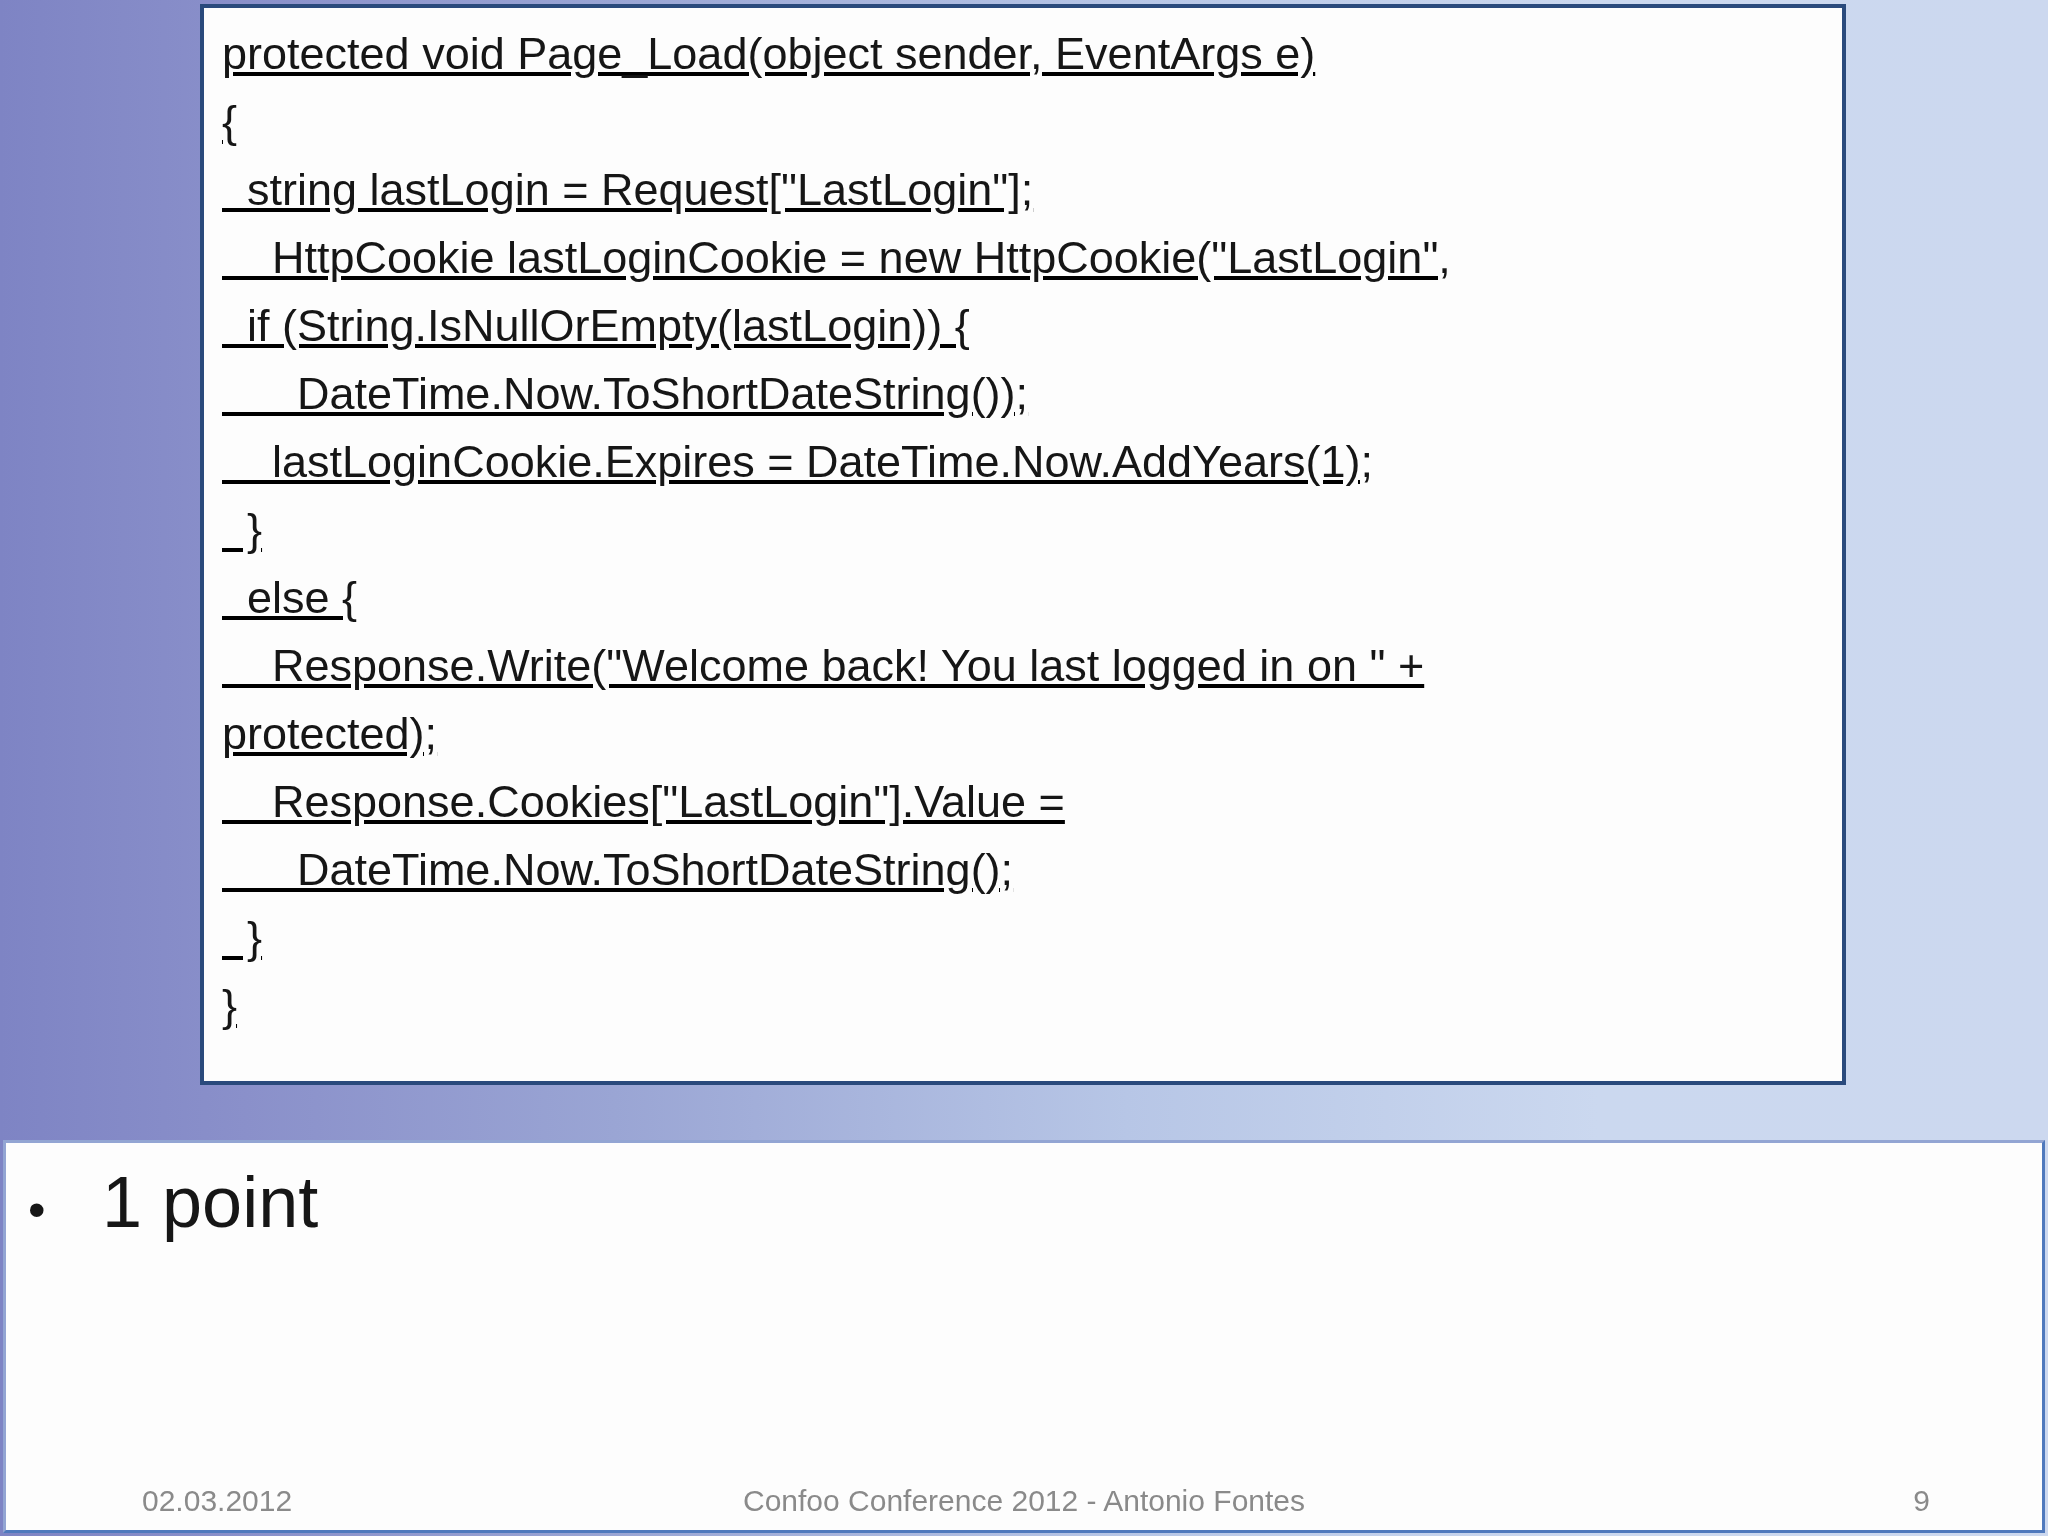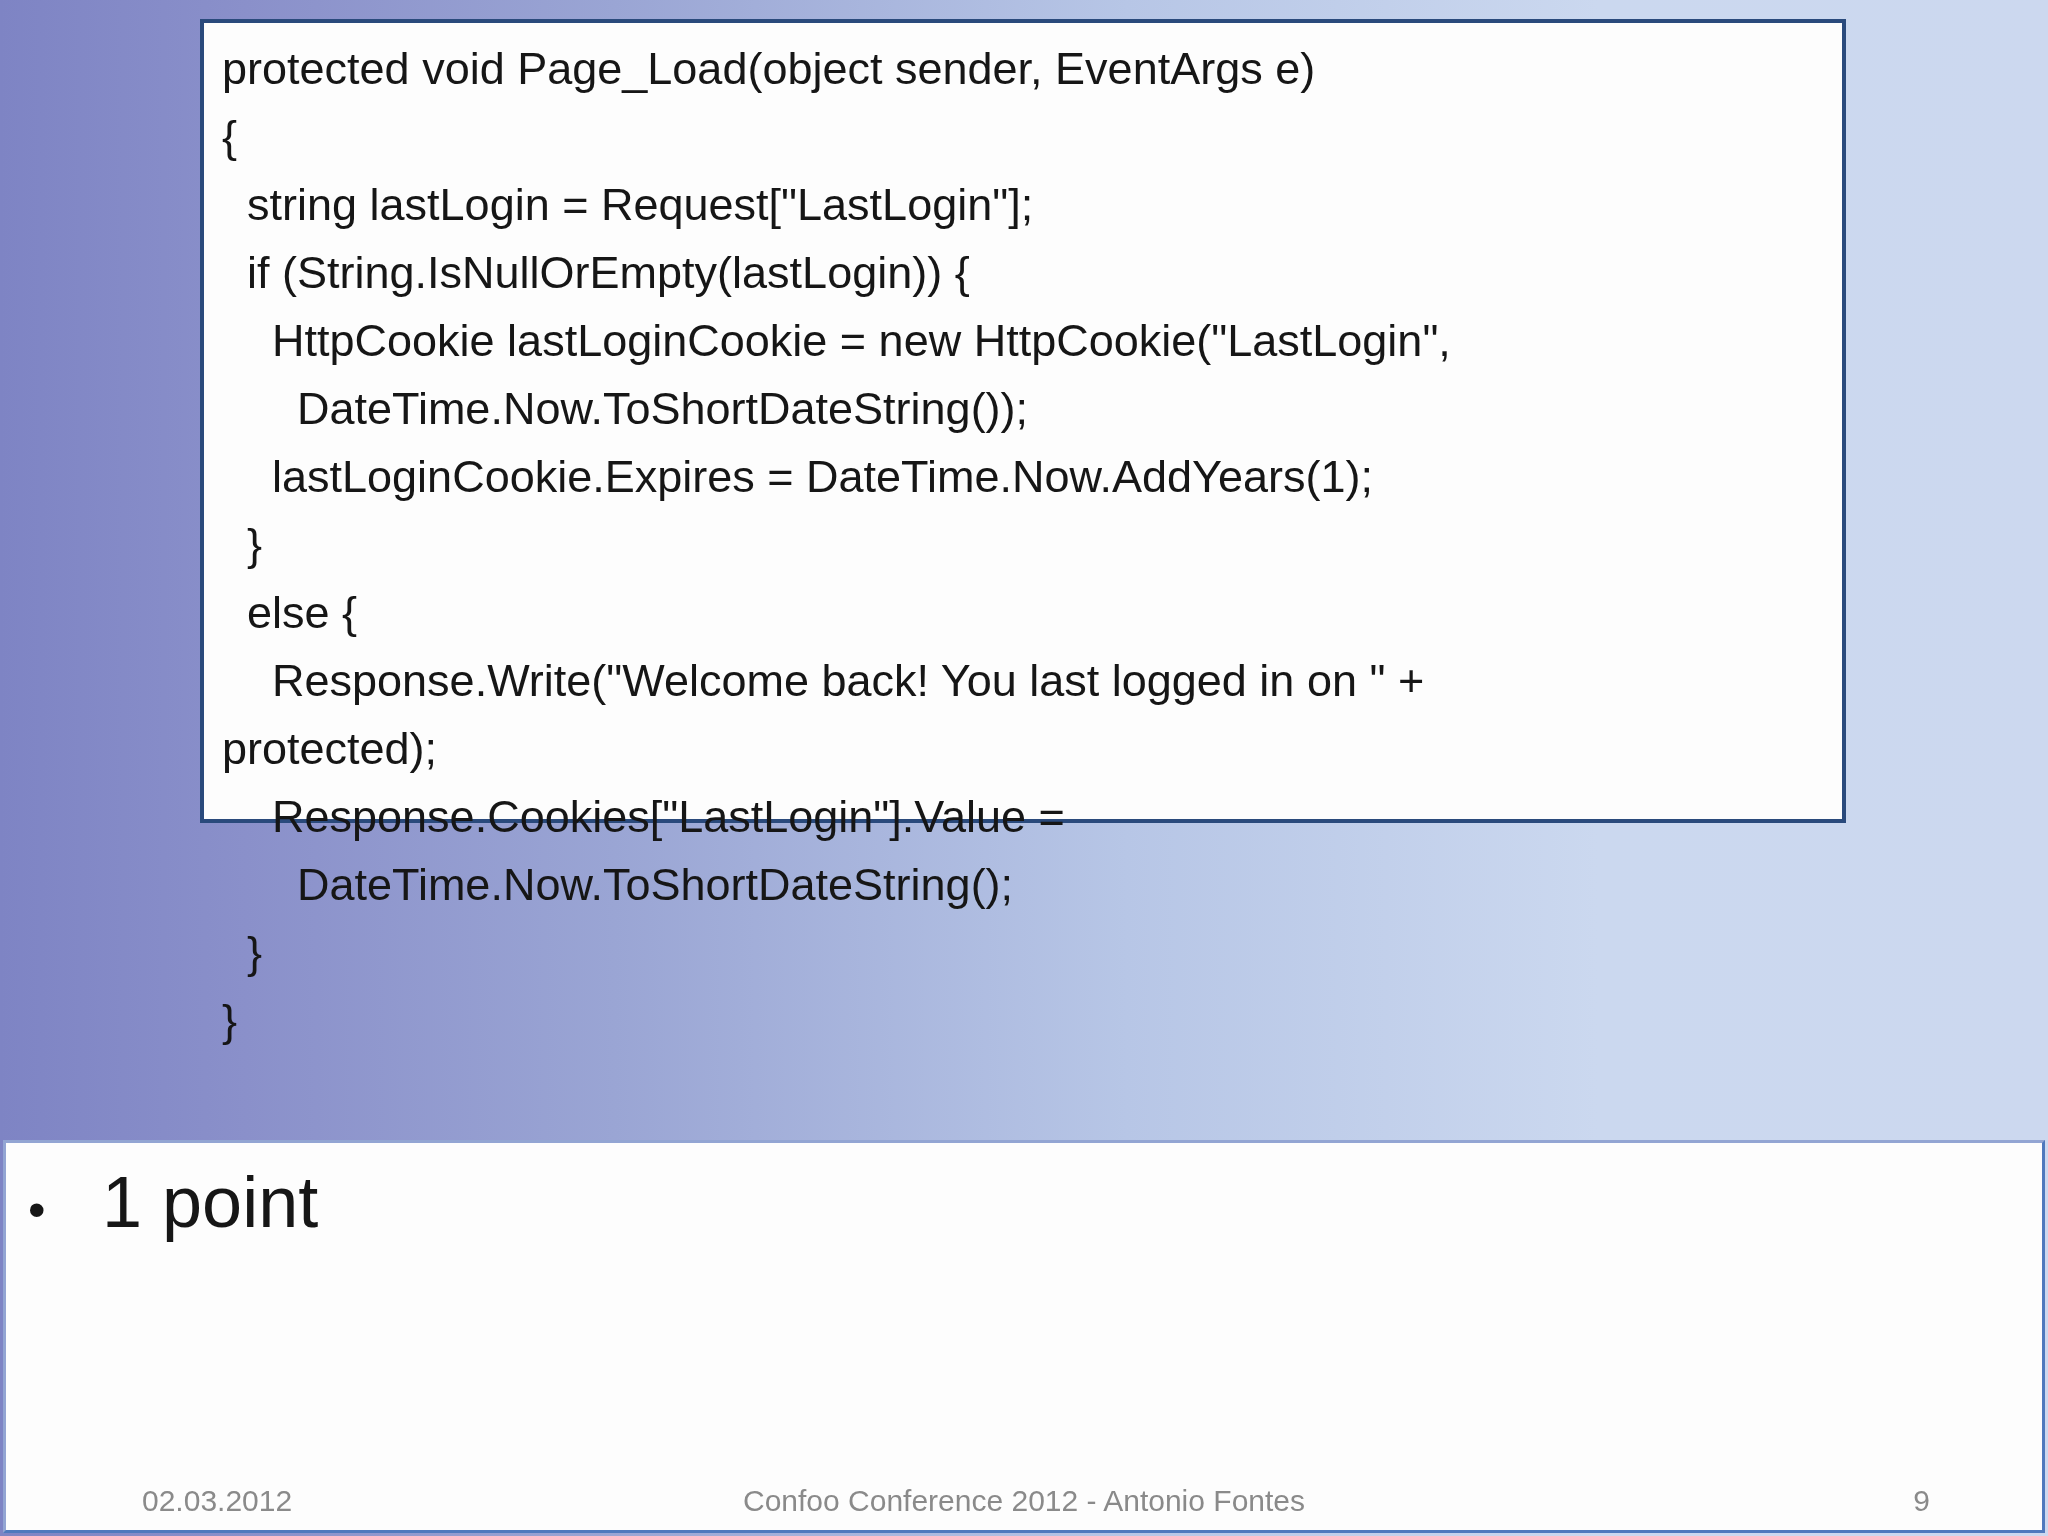--- a/index.html
+++ b/index.html
@@ -16,26 +16,27 @@
     position: relative;
     width: 2048px;
     height: 1536px;
     background: linear-gradient(to right,
       #7e84c4 0%, #8a90ca 12%, #9aa5d4 30%,
       #b7c6e6 55%, #cbd8ef 78%, #ccd8ef 100%);
   }
   .code-box {
     position: absolute;
     left: 200px;
-    top: 19px;
+    top: 4px;
     width: 1646px;
-    height: 804px;
+    height: 1081px;
     box-sizing: border-box;
     background: #fdfdfd;
     border: 4px solid #2a4a7c;
+    text-decoration: underline;
   }
   .code-lines {
     padding: 12px 8px 0 18px;
   }
   .code-line {
     white-space: pre;
     font-size: 45px;
     line-height: 68px;
     color: #161616;
   }
@@ -97,22 +98,22 @@
 </head>
 <body>
 
 <div class="slide">
 
   <div class="code-box">
     <div class="code-lines">
       <div class="code-line">protected void Page_Load(object sender, EventArgs e)</div>
       <div class="code-line">{</div>
       <div class="code-line">  string lastLogin = Request["LastLogin"];</div>
+      <div class="code-line">    HttpCookie lastLoginCookie = new HttpCookie("LastLogin",</div>
       <div class="code-line">  if (String.IsNullOrEmpty(lastLogin)) {</div>
-      <div class="code-line">    HttpCookie lastLoginCookie = new HttpCookie("LastLogin",</div>
       <div class="code-line">      DateTime.Now.ToShortDateString());</div>
       <div class="code-line">    lastLoginCookie.Expires = DateTime.Now.AddYears(1);</div>
       <div class="code-line">  }</div>
       <div class="code-line">  else {</div>
       <div class="code-line">    Response.Write("Welcome back! You last logged in on " +</div>
       <div class="code-line">protected);</div>
       <div class="code-line">    Response.Cookies["LastLogin"].Value =</div>
       <div class="code-line">      DateTime.Now.ToShortDateString();</div>
       <div class="code-line">  }</div>
       <div class="code-line">}</div>

